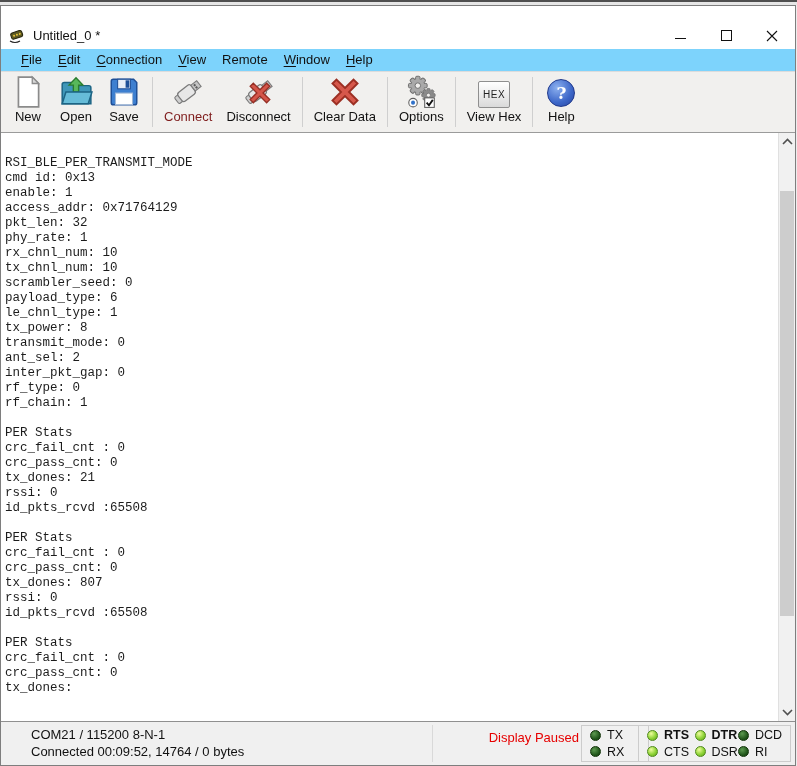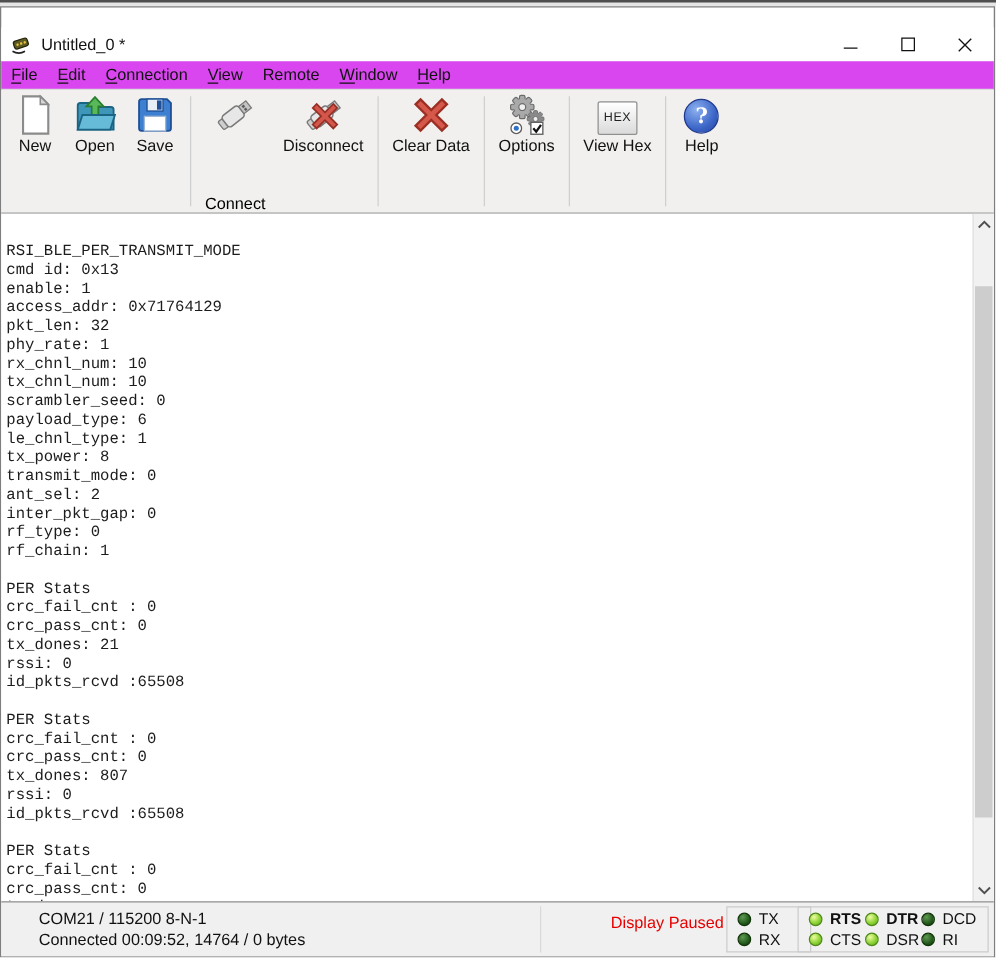--- a/index.html
+++ b/index.html
@@ -12,31 +12,31 @@
     display:flex;flex-direction:column;}
   
   .titlebar{flex:0 0 27px;display:flex;align-items:center;background:#fff;margin-top:16px;}
   .title-icon{width:18px;height:17px;margin-left:7px;flex:0 0 auto;}
   .title-text{margin-left:7px;font-size:13px;color:#111;}
   .win-controls{margin-left:auto;display:flex;height:100%;}
   .win-btn{width:46px;height:100%;display:flex;align-items:center;justify-content:center;}
   .glyph-min{width:11px;height:1px;background:#111;margin-top:6px;}
   .glyph-max{width:9px;height:9px;border:1px solid #111;}
   
-  .menubar{flex:0 0 23px;display:flex;align-items:center;background:#d946ef;
-    padding-left:8px;border-bottom:1px solid #dcdcdc;box-sizing:border-box;}
+  .menubar{flex:0 0 23px;display:flex;align-items:center;background:#7dd3fc;
+    padding-left:20px;border-bottom:1px solid #dcdcdc;box-sizing:border-box;}
   .menu-item{font-size:13px;color:#111;padding:2px 8px 3px 0;margin-right:8px;}
   .menu-item u{text-underline-offset:2px;}
   
   .toolbar{flex:0 0 61px;background:#f1f0ee;border-bottom:1px solid #9b9b9b;
     box-sizing:border-box;display:flex;align-items:stretch;padding-left:3px;}
   .tbtn{display:flex;flex-direction:column;align-items:center;padding:3px 7px 0;}
   .ticon{width:34px;height:34px;display:flex;align-items:center;justify-content:center;}
   .tlabel{font-size:13px;color:#111;white-space:nowrap;margin-top:0px;}
-  .tbtn.disabled .tlabel{color:#000000;margin-top:46px;}
+  .tbtn.disabled .tlabel{color:#7f1d1d;}
   .tsep{width:1px;background:#cfcfcf;margin:5px 4px;}
   .hexbox{width:30px;height:25px;margin-top:4px;border:1px solid #8f8f8f;border-radius:2px;
     background:linear-gradient(#ffffff,#dadada);color:#222;font-size:10px;
     display:flex;align-items:center;justify-content:center;letter-spacing:.5px;}
   .helpcirc{width:28px;height:28px;margin-top:2px;border-radius:50%;
     background:radial-gradient(circle at 35% 30%,#8cb0ef,#3c66c8 60%,#27439d);
     border:1px solid #20398c;color:#fff;font-weight:bold;font-size:17px;
     font-family:"DejaVu Serif",serif;display:flex;align-items:center;justify-content:center;
     box-sizing:border-box;}
   
@@ -54,21 +54,21 @@
   .statusbar{flex:0 0 44px;background:#f0f0f0;border-top:1px solid #909090;
     box-sizing:border-box;position:relative;}
   .status-left{position:absolute;left:30px;top:4px;font-size:13px;color:#111;line-height:17px;}
   .paused-zone{position:absolute;left:431px;top:3px;width:110px;height:37px;
     border-left:1px solid #d9d9d9;display:flex;justify-content:flex-end;padding-left:36px;}
   .display-paused{font-size:13px;margin-top:5px;white-space:nowrap;}
   .led-panel{position:absolute;top:3px;height:37px;border:1px solid #cccccc;
     box-sizing:border-box;display:grid;align-content:space-evenly;padding:0 8px;}
   .panel-txrx{left:580px;width:68px;grid-template-rows:repeat(2,auto);}
   .panel-signals{left:637px;width:153px;grid-template-rows:repeat(2,auto);
-    grid-template-columns:repeat(3,1fr);grid-auto-flow:column;}
+    grid-template-columns:repeat(1,1fr);grid-auto-flow:column;}
   .led-item{display:flex;align-items:center;gap:6px;font-size:12.5px;color:#111;}
   .led-item.bold{font-weight:bold;}
   .led{width:11px;height:11px;border-radius:50%;box-sizing:border-box;flex:0 0 auto;}
   .led.on{background:radial-gradient(circle at 35% 30%,#eefc9e,#8fd437 55%,#5da21c);
     border:1px solid #4f8a1a;}
   .led.off{background:radial-gradient(circle at 35% 30%,#5d9a50,#1f5419 65%,#153e11);
     border:1px solid #123409;}
 </style>
 </head>
 <body>

